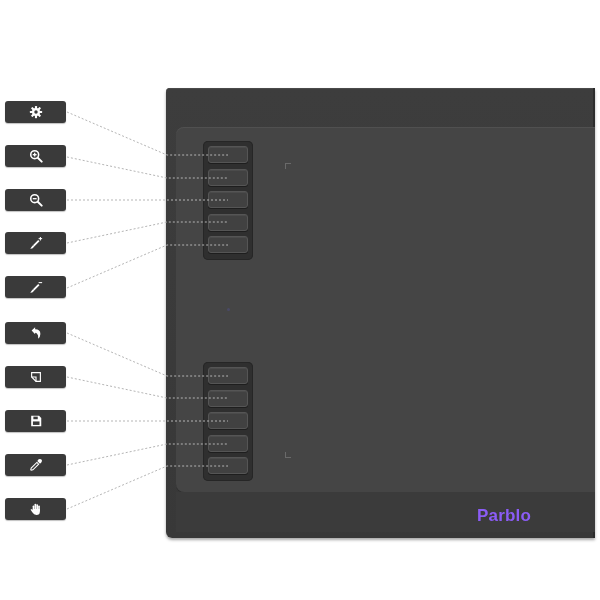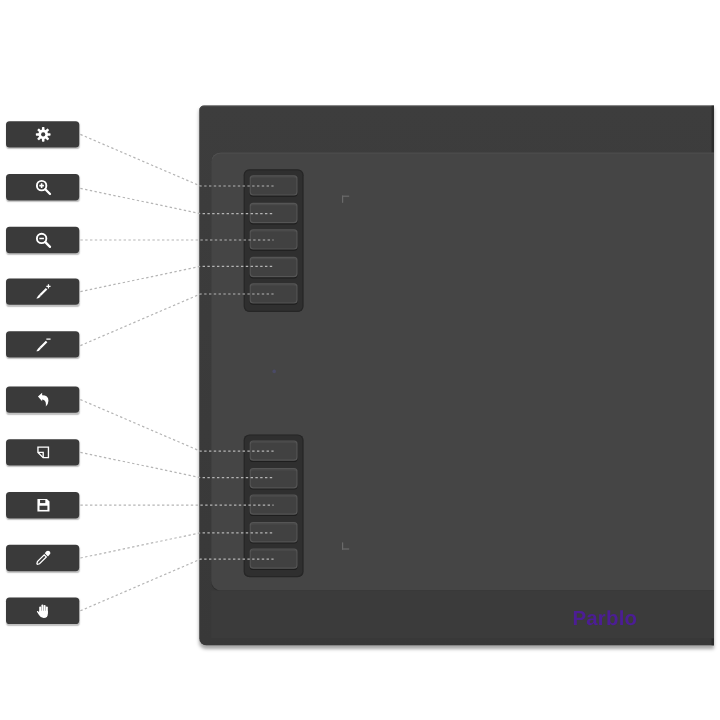--- a/index.html
+++ b/index.html
@@ -25,21 +25,21 @@
     background: #454545;
     border-radius: 8px 0 0 8px;
     box-shadow: inset 0 1px 0 #505050, 0 1px 0 #2f2f2f;
   }
   .bottom-band {
     position: absolute; left: 176px; top: 492px; width: 419px; height: 40px;
     background: #3b3b3b;
   }
   .brand {
     position: absolute; left: 477px; top: 506px;
-    color: #4c1d95; font-weight: bold; font-size: 17px; letter-spacing: 0.2px;
+    color: #8b5cf6; font-weight: bold; font-size: 17px; letter-spacing: 0.2px;
   }
   .key-group {
     position: absolute; left: 203px; width: 50px; height: 119px;
     background: #2f2f2f; border-radius: 5px;
     box-shadow: inset 0 0 0 1px #262626;
   }
   .key {
     position: absolute; left: 208px; width: 40px; height: 17px;
     background: #414141; border-radius: 3px;
     border: 1px solid #555;

